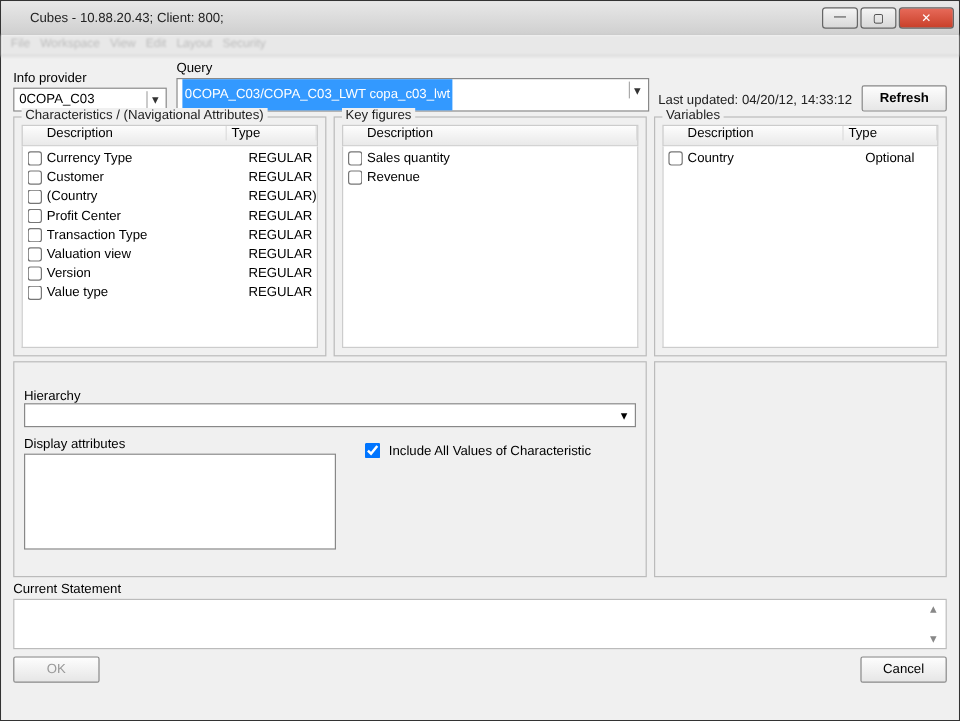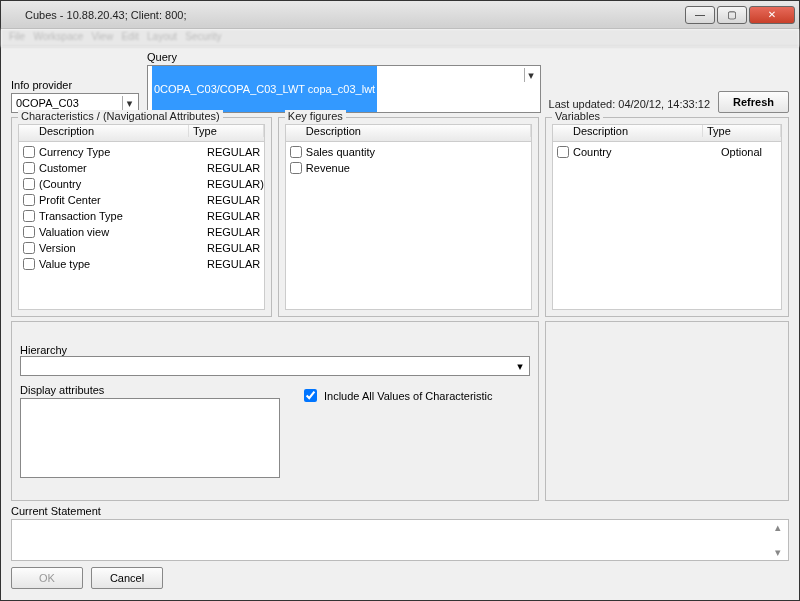--- a/index.html
+++ b/index.html
@@ -26,21 +26,21 @@
   .content { flex:1; padding: 4px 10px 8px 10px; display:flex; flex-direction:column; gap:4px; background:#f0f0f0;}
   .row1 { display:flex; align-items:flex-end; gap:8px; }
   .field-col { display:flex; flex-direction:column; gap:2px; }
   .combo {
     height:20px; border:1px solid #888; background:#fff; display:flex; align-items:center;
     padding:0 4px; position:relative;
   }
   .combo .arrow { position:absolute; right:2px; top:2px; width:14px; height:14px;
     border-left:1px solid #aaa; display:flex; align-items:center; justify-content:center; color:#333;}
   .combo.query { flex:1; }
-  .combo.query .val { background:#3399ff; color:#fff; padding:17px 2px; }
+  .combo.query .val { background:#3399ff; color:#fff; padding:7px 2px; }
   .lastupd { color:#222; white-space:nowrap; margin-left:auto; padding-bottom:3px;}
   .refresh-btn {
     height:22px; padding:0 14px; border:1px solid #888; background:linear-gradient(#fdfdfd,#e6e6e6);
     border-radius:2px; cursor:pointer; display:flex; align-items:center;font-weight:bold;
   }
   .groupbox {
     border:1px solid #bbb; padding:6px 6px; position:relative; background:#f0f0f0;
   }
   .groupbox .gtitle {
     position:absolute; top:-8px; left:6px; background:#f0f0f0; padding:0 3px; color:#222;
@@ -65,21 +65,21 @@
   .hcombo .arrow {position:absolute; right:2px; top:2px; width:14px; height:14px; display:flex; align-items:center; justify-content:center;}
   .disprow { display:flex; gap:20px; align-items:flex-start;}
   .dispattr { flex:0 0 260px; }
   .disparea { width:100%; height:80px; border:1px solid #888; background:#fff; margin-top:2px;}
   .incl { display:flex; align-items:center; gap:4px; margin-top:2px;}
   .incl input{width:13px;height:13px;}
   .curstmt { }
   .stmtarea { height:42px; border:1px solid #bbb; background:#fff; position:relative; margin-top:2px;}
   .stmtarea .scr { position:absolute; right:1px; width:12px; top:1px; bottom:1px;
     display:flex; flex-direction:column; justify-content:space-between; color:#888;}
-  .footer { display:flex; justify-content:flex-start; gap:8px; padding:2px 0 0;}
+  .footer { display:flex; justify-content:space-between; gap:8px; padding:2px 0 0;}
   .footer .btn {
     width:72px; height:22px; border:1px solid #888; background:linear-gradient(#fdfdfd,#e6e6e6);
     border-radius:2px; display:flex; align-items:center; justify-content:center; cursor:pointer;
   }
   .footer .btn.ok { color:#999; }
 </style>
 </head>
 <body>
 
 <div class="window">

